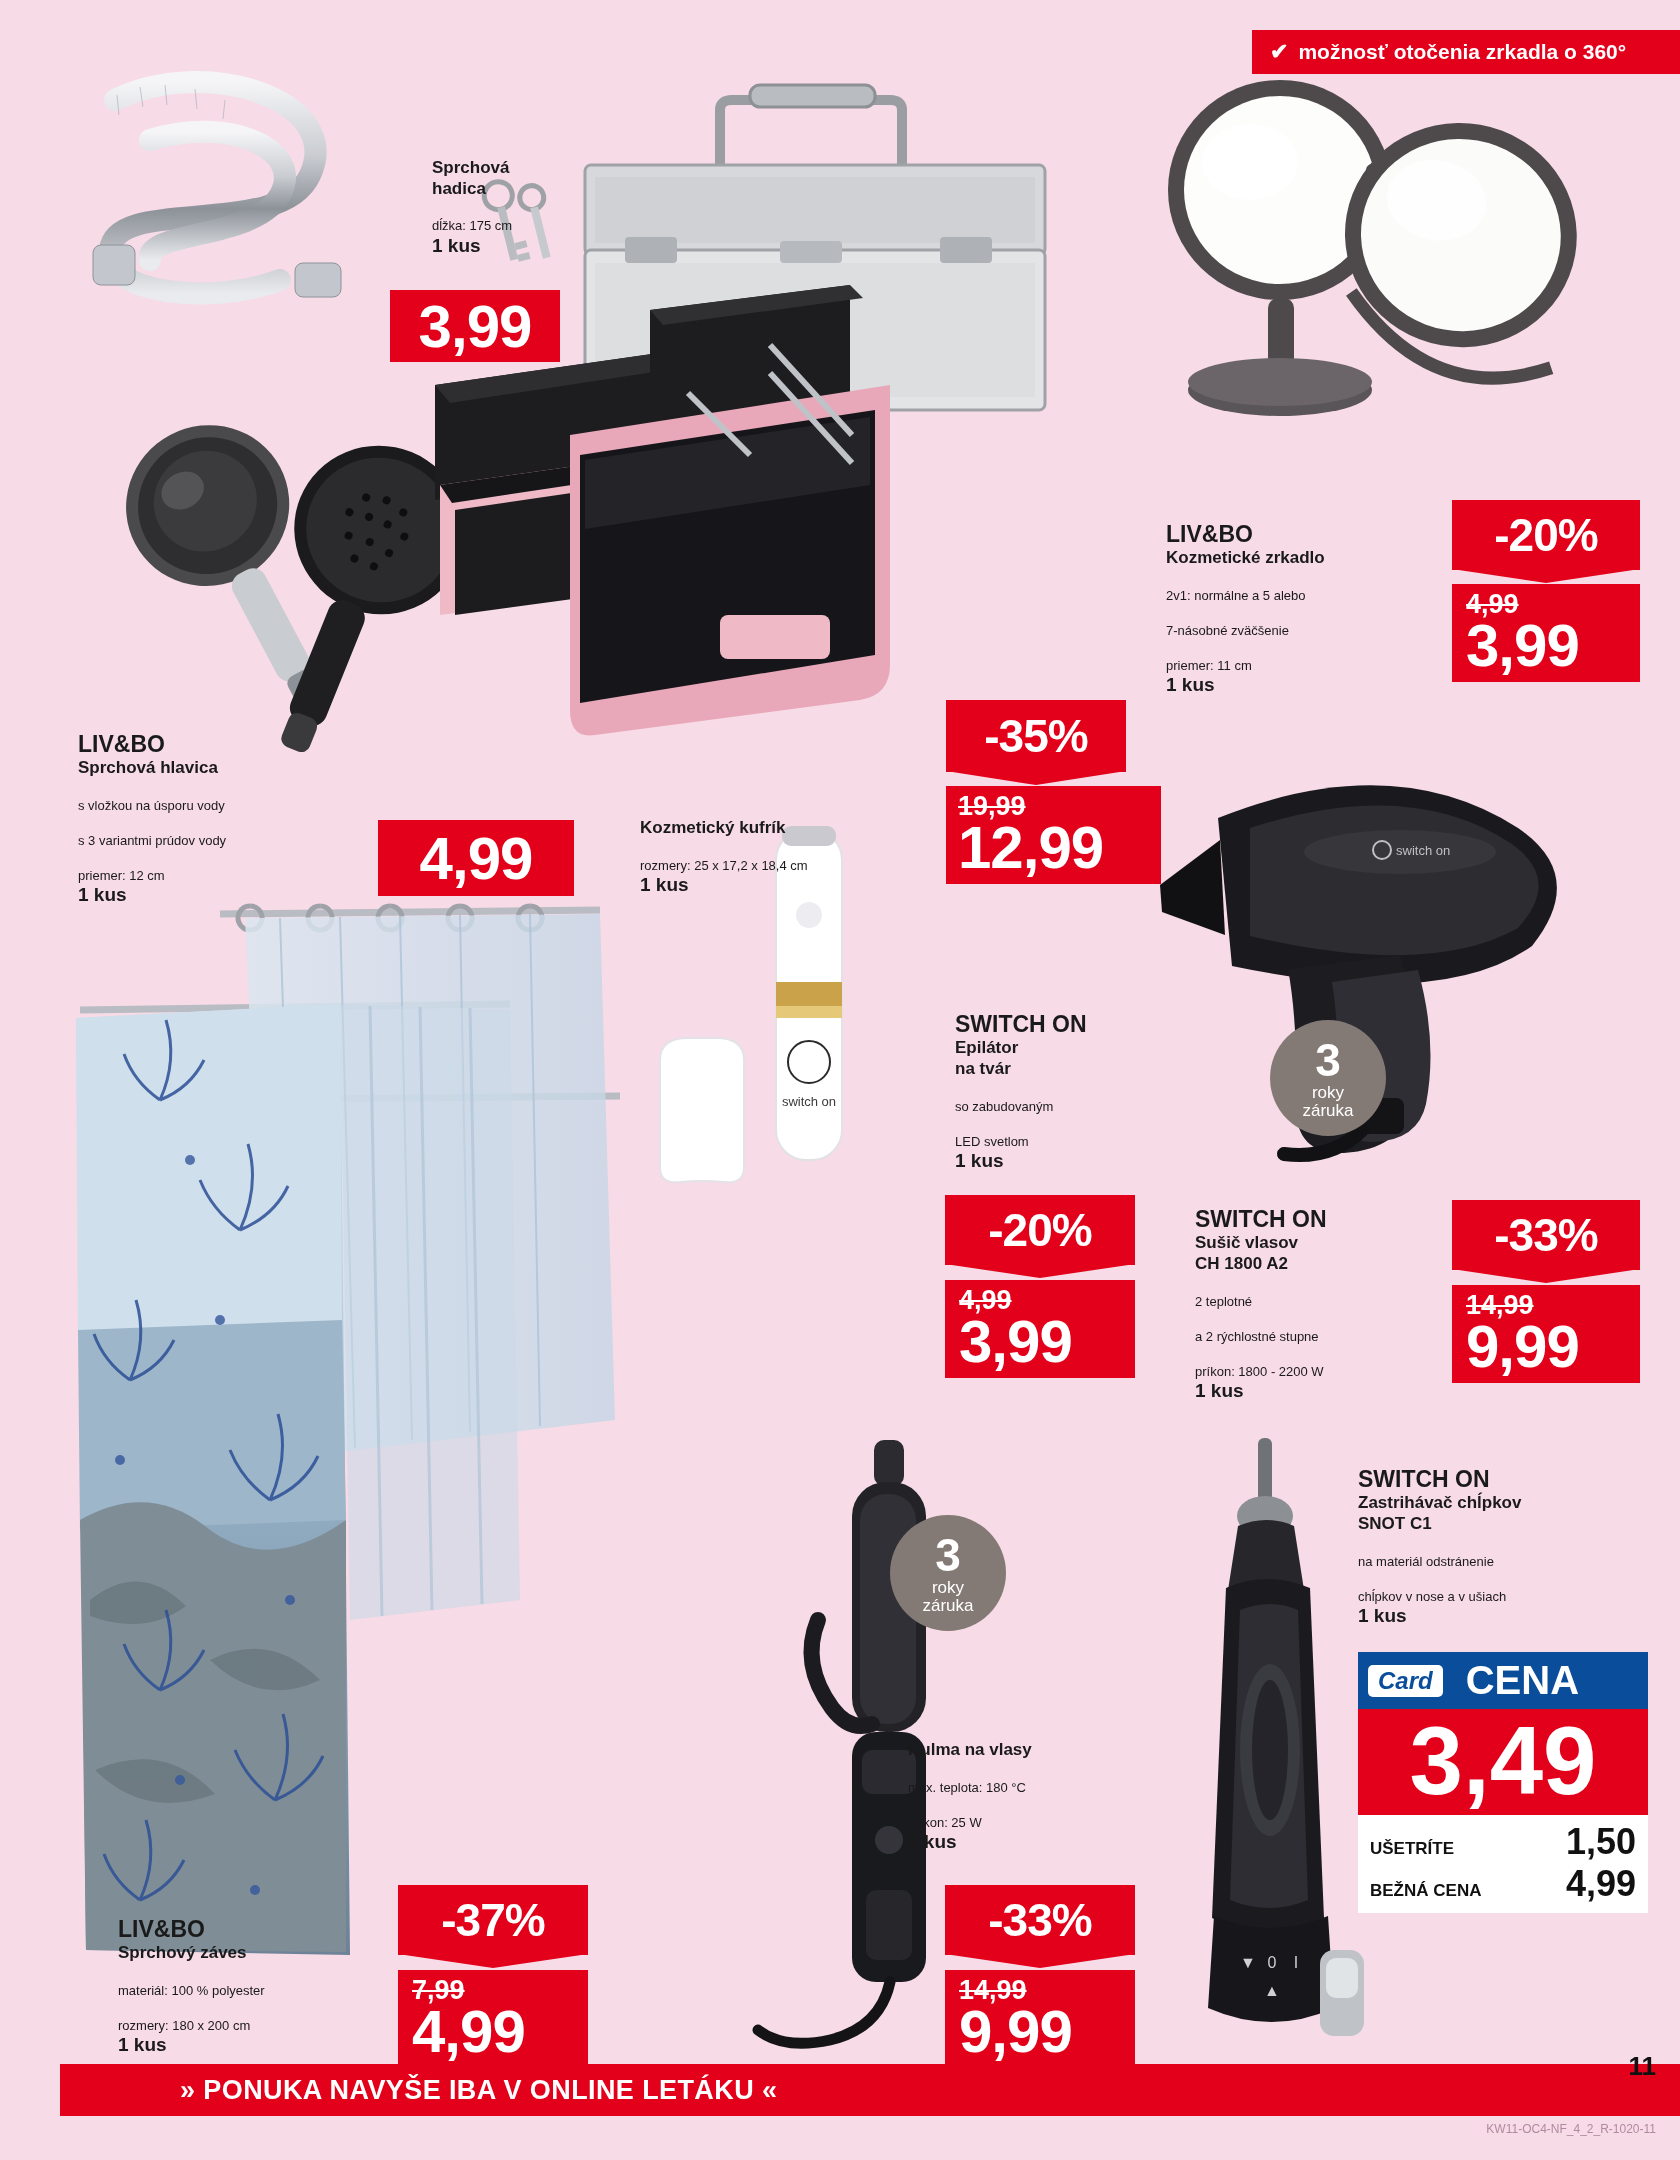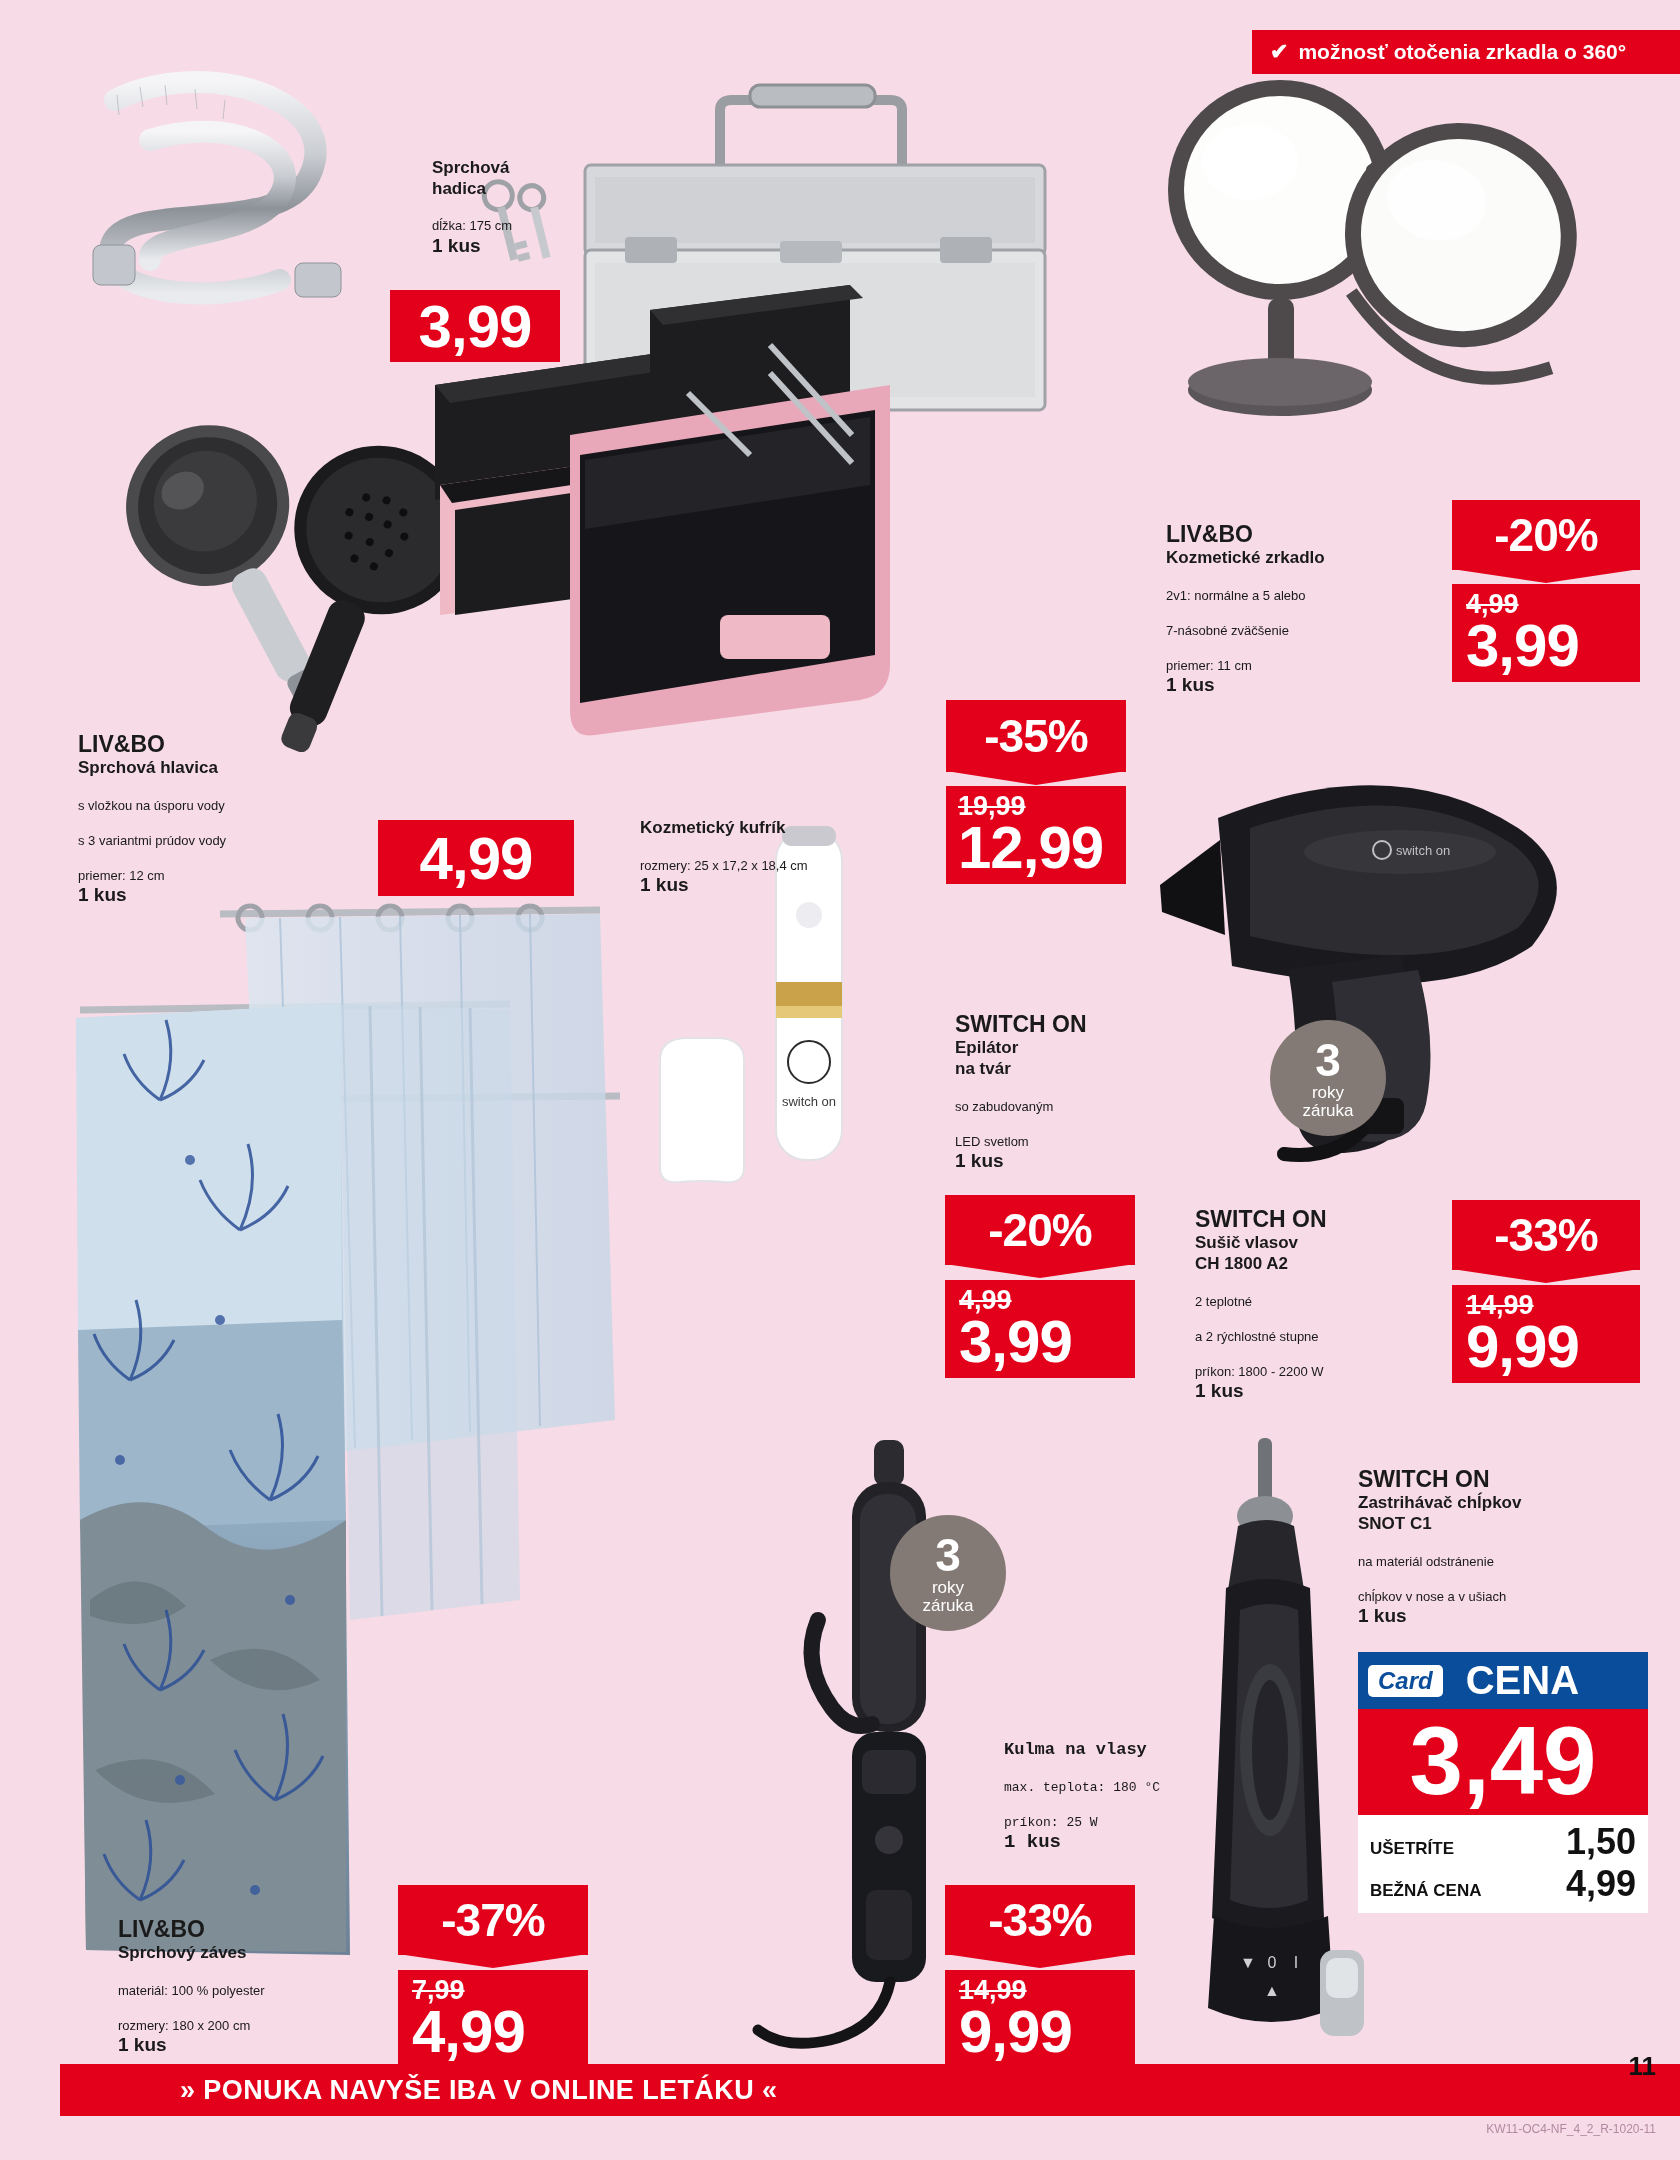--- a/index.html
+++ b/index.html
@@ -376,21 +376,21 @@
   </div>
 
   <div class="txt" style="left:640px; top:818px; width:330px;">
     <div class="pname">Kozmetický kufrík</div>
     <div class="pdesc">rozmery: 25 x 17,2 x 18,4 cm</div>
     <div class="punit">1 kus</div>
   </div>
   <div class="discount" style="left:946px; top:700px; width:180px; height:72px;">
     <span>-35%</span>
   </div>
-  <div class="price-box" style="left:946px; top:786px; width:180px; height:98px; align-items:flex-start; padding-left:12px;">
+  <div class="price-box" style="left:946px; top:786px; width:215px; height:98px; align-items:flex-start; padding-left:12px;">
     <div class="price-old" style="margin-left:0;">19,99</div>
     <div class="price-main" style="align-self:flex-start;">12,99</div>
   </div>
 
   <div class="txt" style="left:1166px; top:520px; width:300px;">
     <div class="brand">LIV&amp;BO</div>
     <div class="pname">Kozmetické zrkadlo</div>
     <div class="pdesc">2v1: normálne a 5 alebo</div>
     <div class="pdesc">7-násobné zväčšenie</div>
     <div class="pdesc">priemer: 11 cm</div>
@@ -450,21 +450,21 @@
     <div class="punit">1 kus</div>
   </div>
   <div class="discount" style="left:398px; top:1885px; width:190px; height:70px;">
     <span>-37%</span>
   </div>
   <div class="price-box" style="left:398px; top:1970px; width:190px; height:98px; align-items:flex-start; padding-left:14px;">
     <div class="price-old" style="margin-left:0;">7,99</div>
     <div class="price-main" style="align-self:flex-start;">4,99</div>
   </div>
 
-  <div class="txt" style="left:1004px; top:1740px; width:300px;font-family:Liberation Mono, monospace;">
+  <div class="txt" style="left:908px; top:1740px; width:300px;">
     <div class="pname">Kulma na vlasy</div>
     <div class="pdesc">max. teplota: 180 °C</div>
     <div class="pdesc">príkon: 25 W</div>
     <div class="punit">1 kus</div>
   </div>
   <div class="warranty" style="left:890px; top:1515px;">
     <div class="w-num">3</div>
     <div class="w-t">roky</div>
     <div class="w-t">záruka</div>
   </div>

